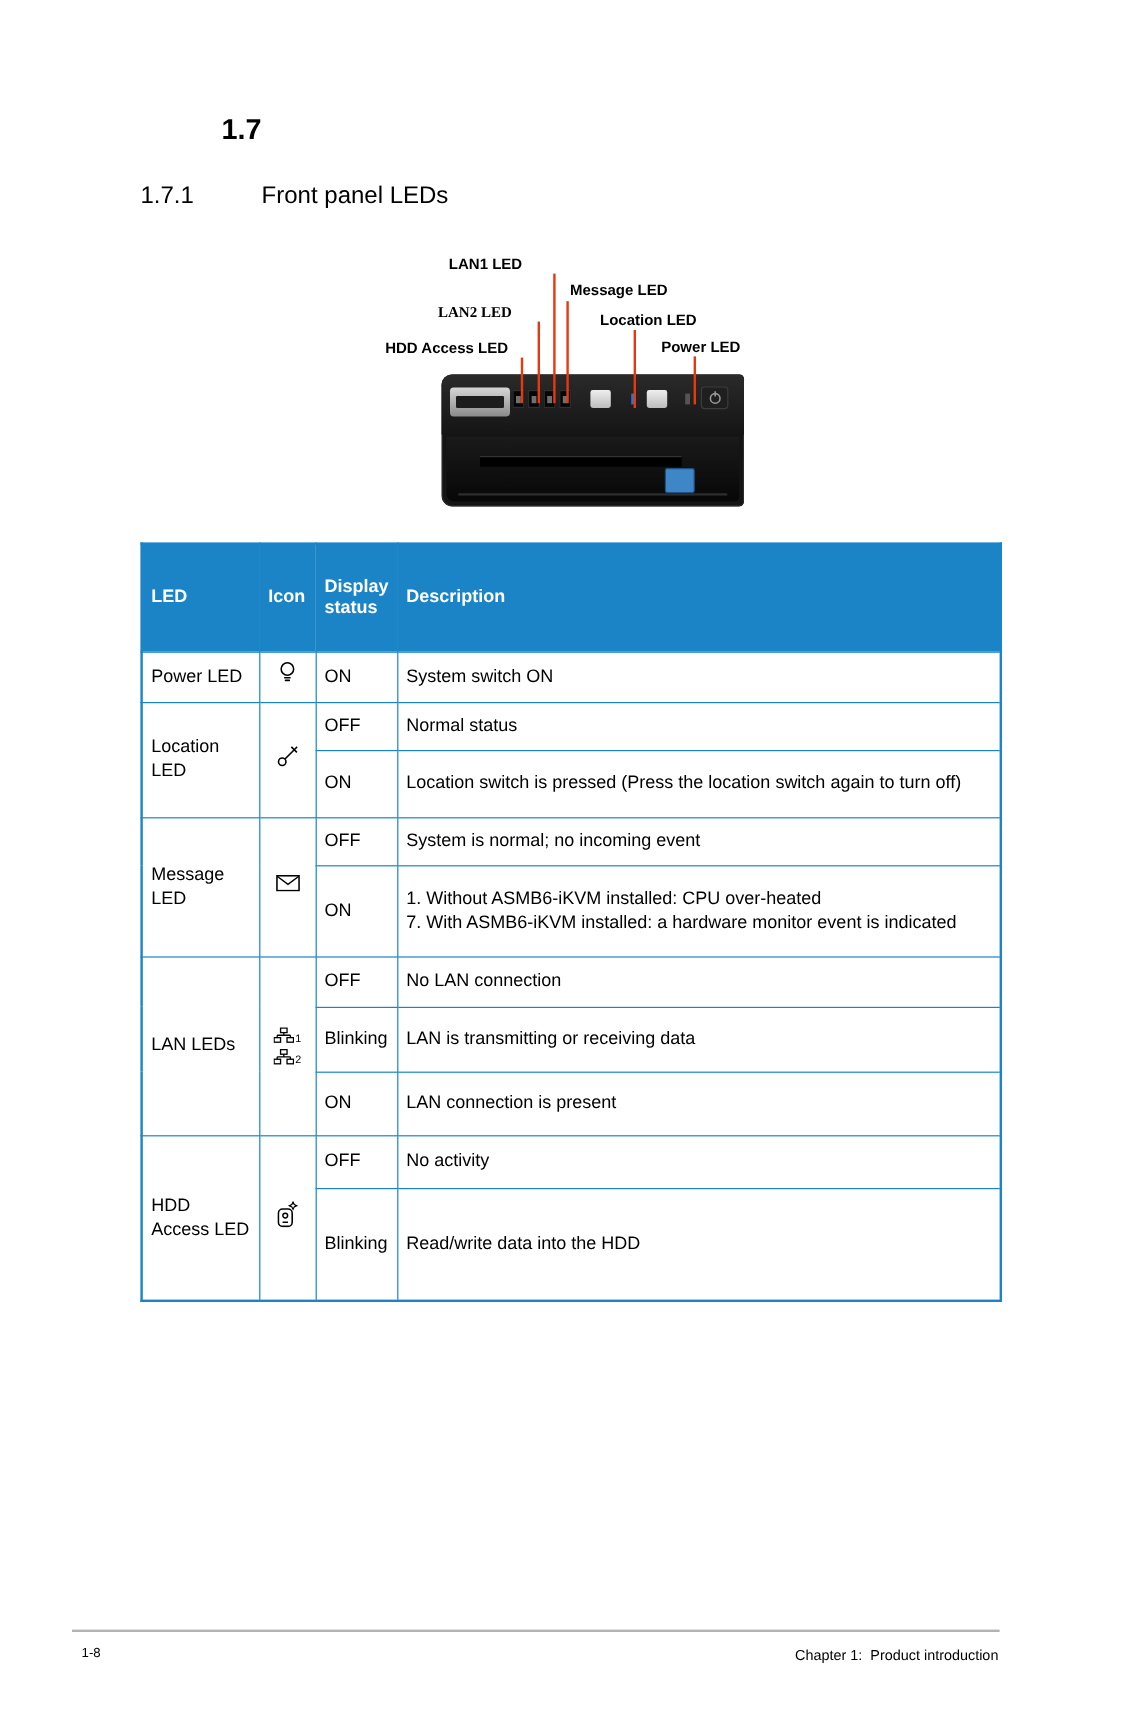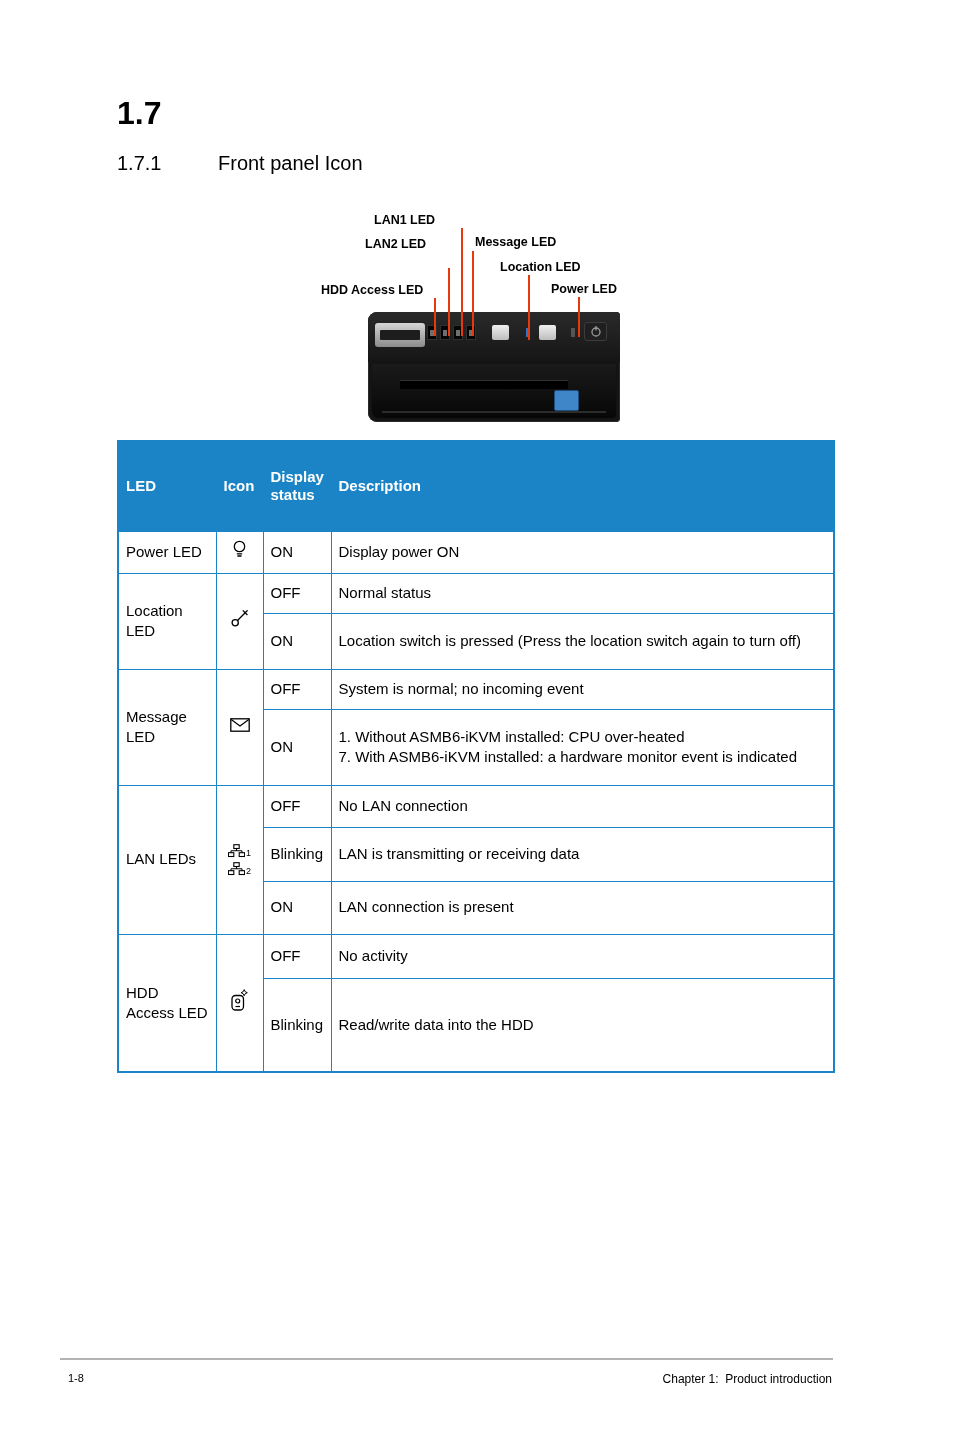--- a/index.html
+++ b/index.html
@@ -1,31 +1,31 @@
 <!DOCTYPE html>
 <html><head>
 <meta charset="utf-8">
 <style>
   * { margin:0; padding:0; box-sizing:border-box; }
   html,body { width:954px; height:1438px; background:#ffffff; overflow:hidden;
               font-family:"Liberation Sans", sans-serif; color:#000; }
   .page { position:relative; width:954px; height:1438px; background:#fff; }
 
   
-  .h1 { position:absolute; left:117px; top:95px; display:flex; font-weight:bold; font-size:32px; }
+  .h1 { position:absolute; left:117px; top:95px; display:flex; font-weight:bold; font-size:24px;text-align:right; }
   .h1 .num { width:101px; }
   .h2 { position:absolute; left:117px; top:152px; display:flex; font-weight:normal; font-size:20px; }
   .h2 .num { width:101px; }
 
   
   .diagram { position:absolute; left:0; top:205px; width:880px; height:235px; }
   .callout { position:absolute; font-size:12.5px; font-weight:bold; white-space:nowrap; z-index:3; }
   .lbl-lan1     { left:374px; top:8px; }
   .lbl-message  { left:475px; top:30px; }
-  .lbl-lan2     { left:365px; top:32px; }
+  .lbl-lan2     { left:365px; top:48px;font-family:Liberation Serif, serif; }
   .lbl-location { left:500px; top:55px; }
   .lbl-hdd      { left:321px; top:78px; }
   .lbl-power    { left:551px; top:77px; }
 
   .cline { position:absolute; width:2px; background:#e8380d; z-index:2; }
   .ln-lan1     { left:461px; top:23px; height:108px; }
   .ln-message  { left:472px; top:46px; height:85px; }
   .ln-lan2     { left:448px; top:63px; height:68px; }
   .ln-location { left:528px; top:70px; height:65px; }
   .ln-hdd      { left:434px; top:93px; height:38px; }
@@ -52,21 +52,21 @@
              background:#1f1f1f; border:1px solid #3c3c3c; display:flex; align-items:center; justify-content:center; }
   .panel-bottom { position:absolute; left:4px; top:52px; width:244px; height:54px;
                   background:linear-gradient(#1a1a1a,#070707); border-radius:0 0 4px 7px; }
   .tray-slot { position:absolute; left:28px; top:16px; width:168px; height:9px; background:#000;
                border-top:1px solid #333; }
   .latch { position:absolute; left:182px; top:26px; width:25px; height:21px; background:#3f86c8;
            border:1px solid #1e4f7e; border-radius:2px; }
   .tray-edge { position:absolute; left:10px; bottom:5px; width:224px; height:2px; background:#2c2c2c; }
 
   
-  .led-table { position:absolute; left:117px; top:440px; width:716px; border-collapse:collapse;
+  .led-table { position:absolute; left:117px; top:452px; width:716px; border-collapse:collapse;
                font-size:15px; border:2px solid #1b84c6; table-layout:fixed; }
   .led-table th { background:#1b84c6; color:#fff; font-weight:bold; text-align:left;
                   padding:6px 7px; height:90px; vertical-align:middle; border:1px solid #1b84c6; line-height:1.25; }
   .led-table td { border:1px solid #1b84c6; padding:6px 7px; vertical-align:middle; line-height:1.35; }
   .led-table .icon { text-align:center; padding:4px 2px; }
   .led-table .desc { white-space:pre-line; }
   tr.rh40 { height:40px; } tr.rh42 { height:42px; } tr.rh44 { height:44px; }
   tr.rh53 { height:53px; } tr.rh54 { height:54px; } tr.rh56 { height:56px; }
   tr.rh76 { height:76px; } tr.rh94 { height:94px; }
   .lan-wrap { display:inline-flex; flex-direction:column; gap:4px; align-items:flex-start; }
@@ -81,21 +81,21 @@
 </head>
 <body>
 
 <div class="page">
 
   <div class="h1">
     <span class="num">1.7</span>
   </div>
   <div class="h2">
     <span class="num">1.7.1</span>
-    <span>Front panel Icon</span>
+    <span>Front panel LEDs</span>
   </div>
 
   <div class="diagram">
     <span class="callout lbl-lan1">LAN1 LED</span>
     <span class="callout lbl-message">Message LED</span>
     <span class="callout lbl-lan2">LAN2 LED</span>
     <span class="callout lbl-location">Location LED</span>
     <span class="callout lbl-hdd">HDD Access LED</span>
     <span class="callout lbl-power">Power LED</span>
 
@@ -153,21 +153,21 @@
 
       <tr class="rh42">
         <td class="led">Power LED</td>
         <td class="icon">
           <svg width="17" height="21" viewBox="0 0 17 21">
             <circle cx="8.5" cy="7.5" r="5.2" fill="none" stroke="#000" stroke-width="1.3"></circle>
             <path d="M6.3 14.8 h4.4 M6.9 17 h3.2" stroke="#000" stroke-width="1.3" fill="none" stroke-linecap="round"></path>
           </svg>
         </td>
         <td class="status">ON</td>
-        <td class="desc">Display power ON</td>
+        <td class="desc">System switch ON</td>
       </tr>
 
       <tr class="rh40">
         <td class="led" rowspan="2">Location LED</td>
         <td class="icon" rowspan="2">
           <svg width="20" height="20" viewBox="0 0 20 20">
             <circle cx="5.2" cy="14.8" r="3.1" fill="none" stroke="#000" stroke-width="1.3"></circle>
             <path d="M7.5 12.5 L15.2 4.8 M12.8 2.4 L17.4 7 M15.2 4.8 l2.4 -2.4" fill="none" stroke="#000" stroke-width="1.3"></path>
           </svg>
         </td>

